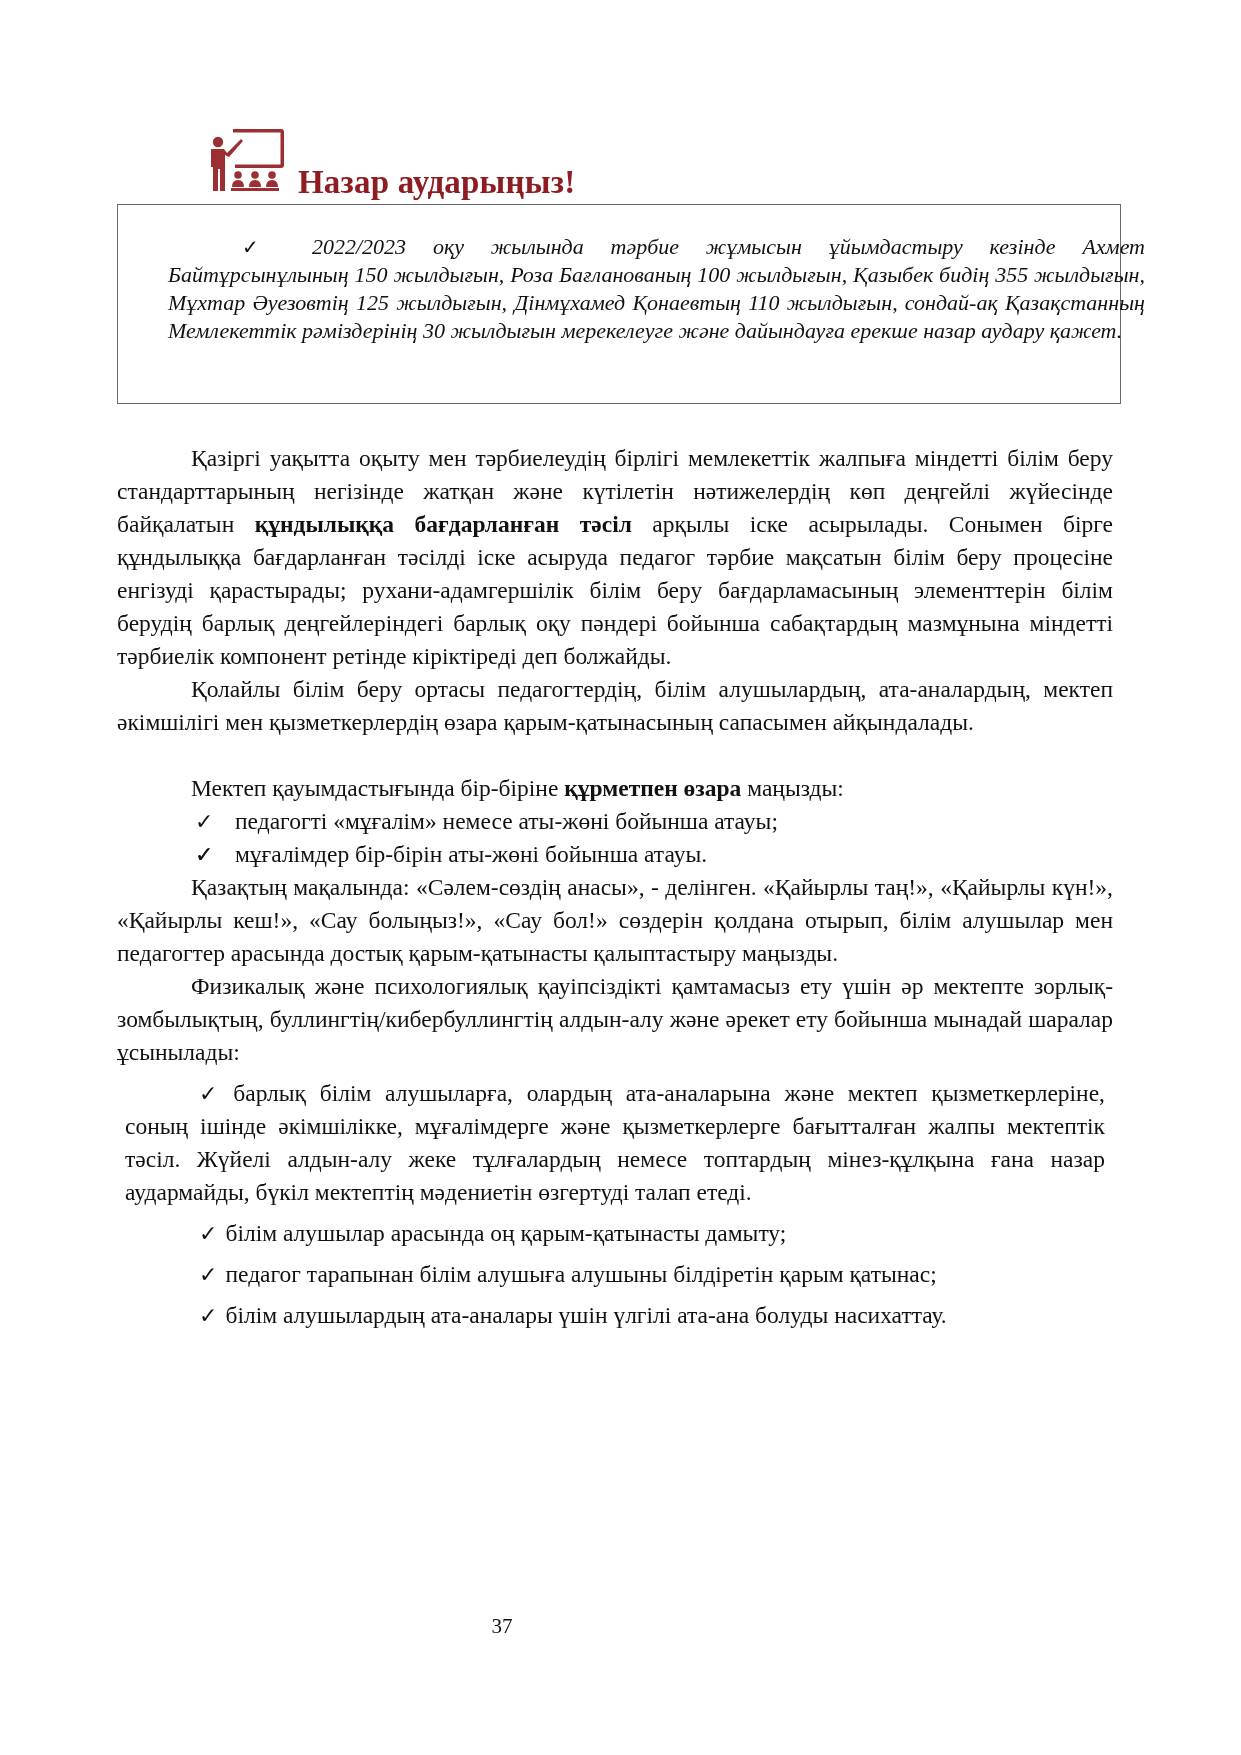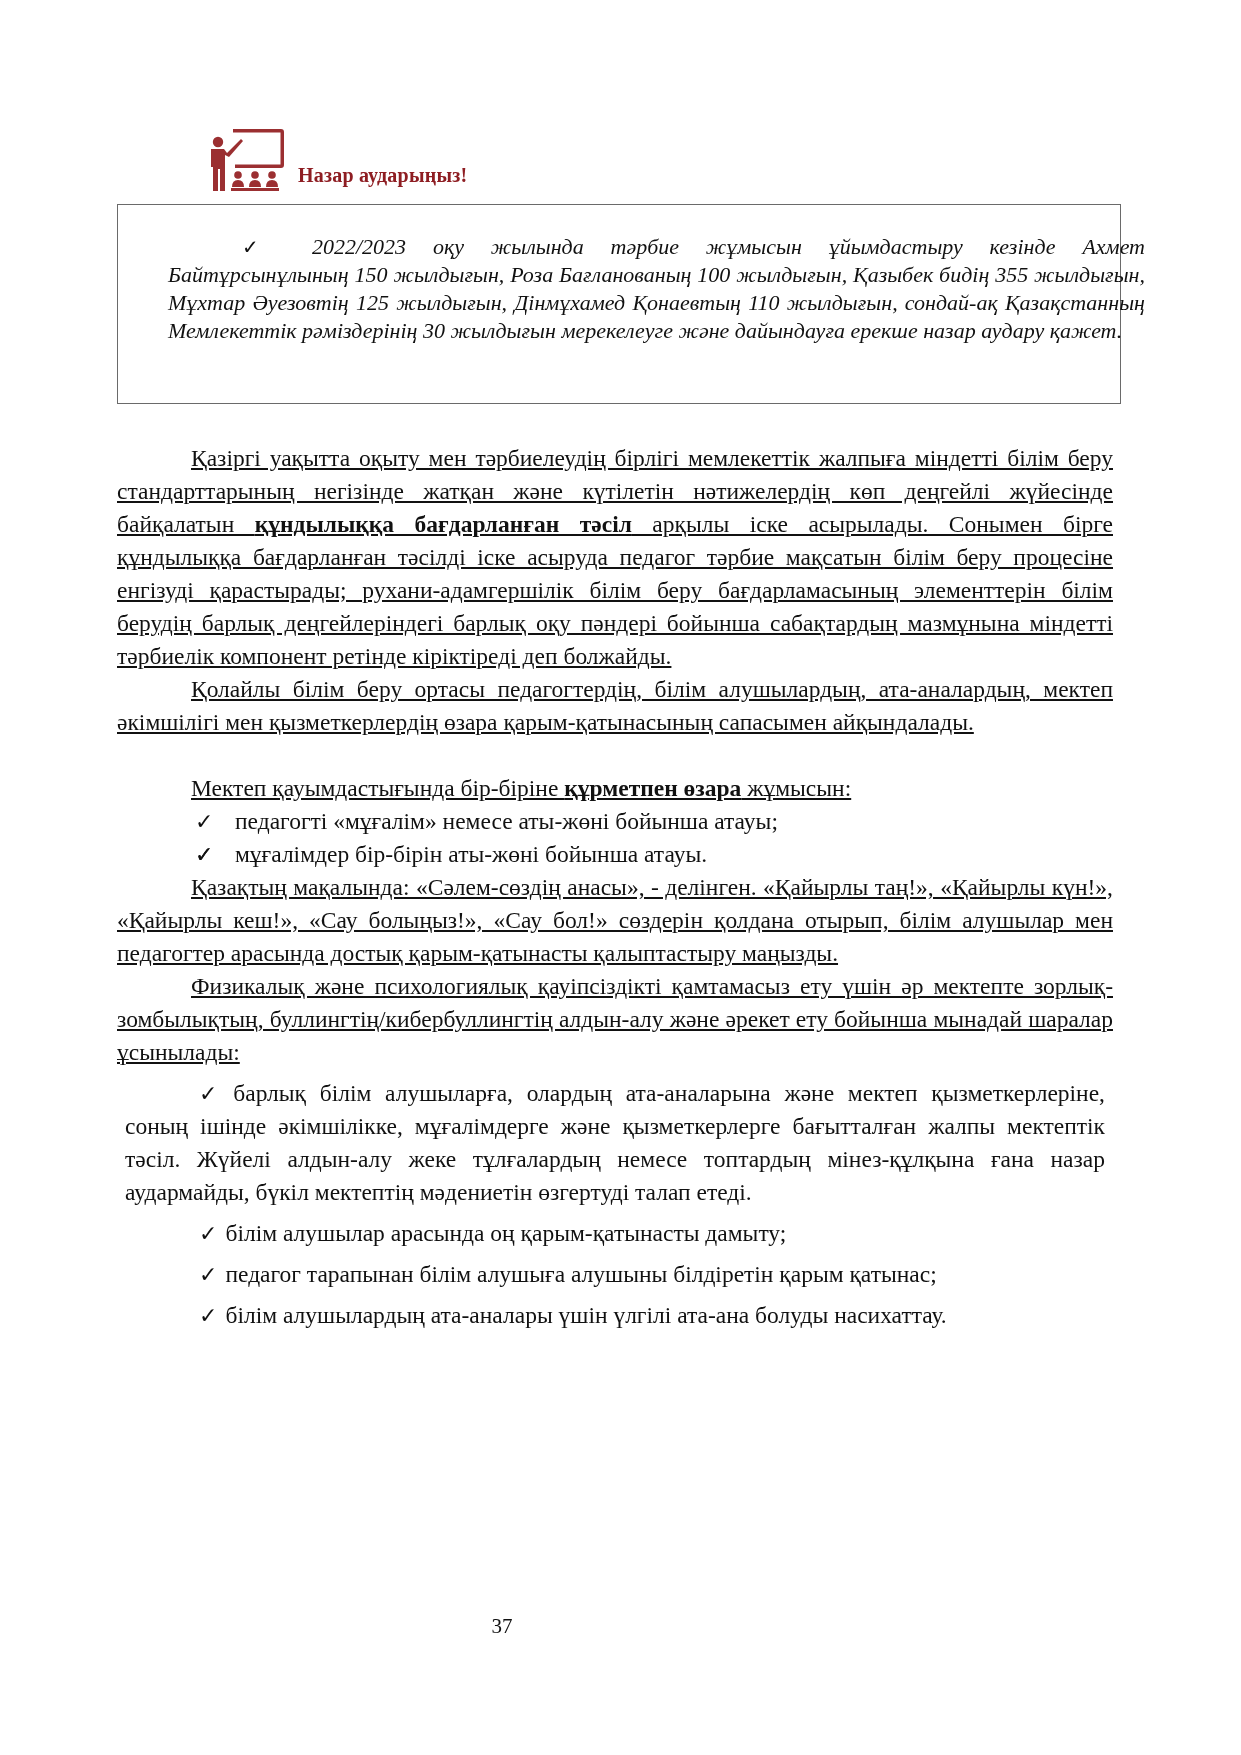--- a/index.html
+++ b/index.html
@@ -3,36 +3,36 @@
 <meta charset="utf-8">
 <style>
   html, body { margin: 0; padding: 0; background: #ffffff; }
   body { width: 1241px; height: 1755px; position: relative; overflow: hidden;
          font-family: "Liberation Serif", "DejaVu Serif", serif; color: #111; }
   .page { position: absolute; left: 0; top: 0; width: 1241px; height: 1755px; }
 
   
   .notice-header { position: absolute; left: 200px; top: 124px; height: 76px; width: 420px; }
   .notice-icon { position: absolute; left: 5px; top: 2px; width: 80px; height: 72px; }
-  .notice-title { position: absolute; left: 98px; top: 40px; font-size: 20px; font-weight: bold;
+  .notice-title { position: absolute; left: 98px; top: 40px; font-size: 33px; font-weight: bold;
                   color: #8e1d22; white-space: nowrap; letter-spacing: 0.2px; }
 
   
   .notice-box { position: absolute; left: 117px; top: 204px; width: 1004px; height: 200px;
                 border: 1.5px solid #6a6a6a; box-sizing: border-box; }
   .notice-text { position: absolute; left: 14px; top: 28px; width: 977px;
                  font-style: italic; font-size: 22px; line-height: 28px; text-align: justify;
                  text-align-last: left; margin-left: 36px; }
   .notice-text .indent { display: inline-block; width: 74px; }
   .notice-text .check { display: inline-block; width: 70px; font-style: normal; font-size: 20px; }
 
   
   .body-text { position: absolute; left: 117px; top: 442px; width: 996px;
                font-size: 23.5px; line-height: 33px; }
-  .para { text-align: justify; text-align-last: left; margin: 0; text-indent: 74px; text-decoration: underline; }
+  .para { text-align: justify; text-align-last: left; margin: 0; text-indent: 74px; }
   .para b { font-weight: bold; }
   .gap { height: 33px; }
   .list-a { margin: 0; padding: 0; list-style: none; }
   .list-a li { position: relative; padding-left: 118px; margin: 0; }
   .list-a li .ck { position: absolute; left: 78px; top: 0; font-size: 22px; }
   .para-ck { text-align: justify; text-align-last: left; margin: 8px; text-indent: 74px; }
   .para-ck .ck { font-size: 22px; margin-right: 8px; }
 
   .page-number { position: absolute; left: 0; width: 1004px; top: 1614px; text-align: center;
                  font-size: 21px; }
@@ -70,21 +70,21 @@
     </div>
   </div>
 
   <div class="body-text">
     <p class="para"><span>Қазіргі уақытта оқыту мен тәрбиелеудің бірлігі мемлекеттік жалпыға міндетті білім беру стандарттарының негізінде жатқан және күтілетін нәтижелердің көп деңгейлі жүйесінде байқалатын </span><b>құндылыққа бағдарланған тәсіл</b><span> арқылы іске асырылады. Сонымен бірге құндылыққа бағдарланған тәсілді іске асыруда педагог тәрбие мақсатын білім беру процесіне енгізуді қарастырады; рухани-адамгершілік білім беру бағдарламасының элементтерін білім берудің барлық деңгейлеріндегі барлық оқу пәндері бойынша сабақтардың мазмұнына міндетті тәрбиелік компонент ретінде кіріктіреді деп болжайды.</span></p>
 
     <p class="para">Қолайлы білім беру ортасы педагогтердің, білім алушылардың, ата-аналардың, мектеп әкімшілігі мен қызметкерлердің өзара қарым-қатынасының сапасымен айқындалады.</p>
 
     <div class="gap"></div>
 
-    <p class="para"><span>Мектеп қауымдастығында бір-біріне </span><b>құрметпен өзара</b><span> жұмысын:</span></p>
+    <p class="para"><span>Мектеп қауымдастығында бір-біріне </span><b>құрметпен өзара</b><span> маңызды:</span></p>
 
     <ul class="list-a">
       <li><span class="ck">✓</span><span>педагогті «мұғалім» немесе аты-жөні бойынша атауы;</span></li>
       <li><span class="ck">✓</span></li>
       <li><span class="ck">✓</span><span>мұғалімдер бір-бірін аты-жөні бойынша атауы.</span></li>
     </ul>
 
     <p class="para">Қазақтың мақалында: «Сәлем-сөздің анасы», - делінген. «Қайырлы таң!», «Қайырлы күн!», «Қайырлы кеш!», «Сау болыңыз!», «Сау бол!» сөздерін қолдана отырып, білім алушылар мен педагогтер арасында достық қарым-қатынасты қалыптастыру маңызды.</p>
 
     <p class="para">Физикалық және психологиялық қауіпсіздікті қамтамасыз ету үшін әр мектепте зорлық-зомбылықтың, буллингтің/кибербуллингтің алдын-алу және әрекет ету бойынша мынадай шаралар ұсынылады:</p>

